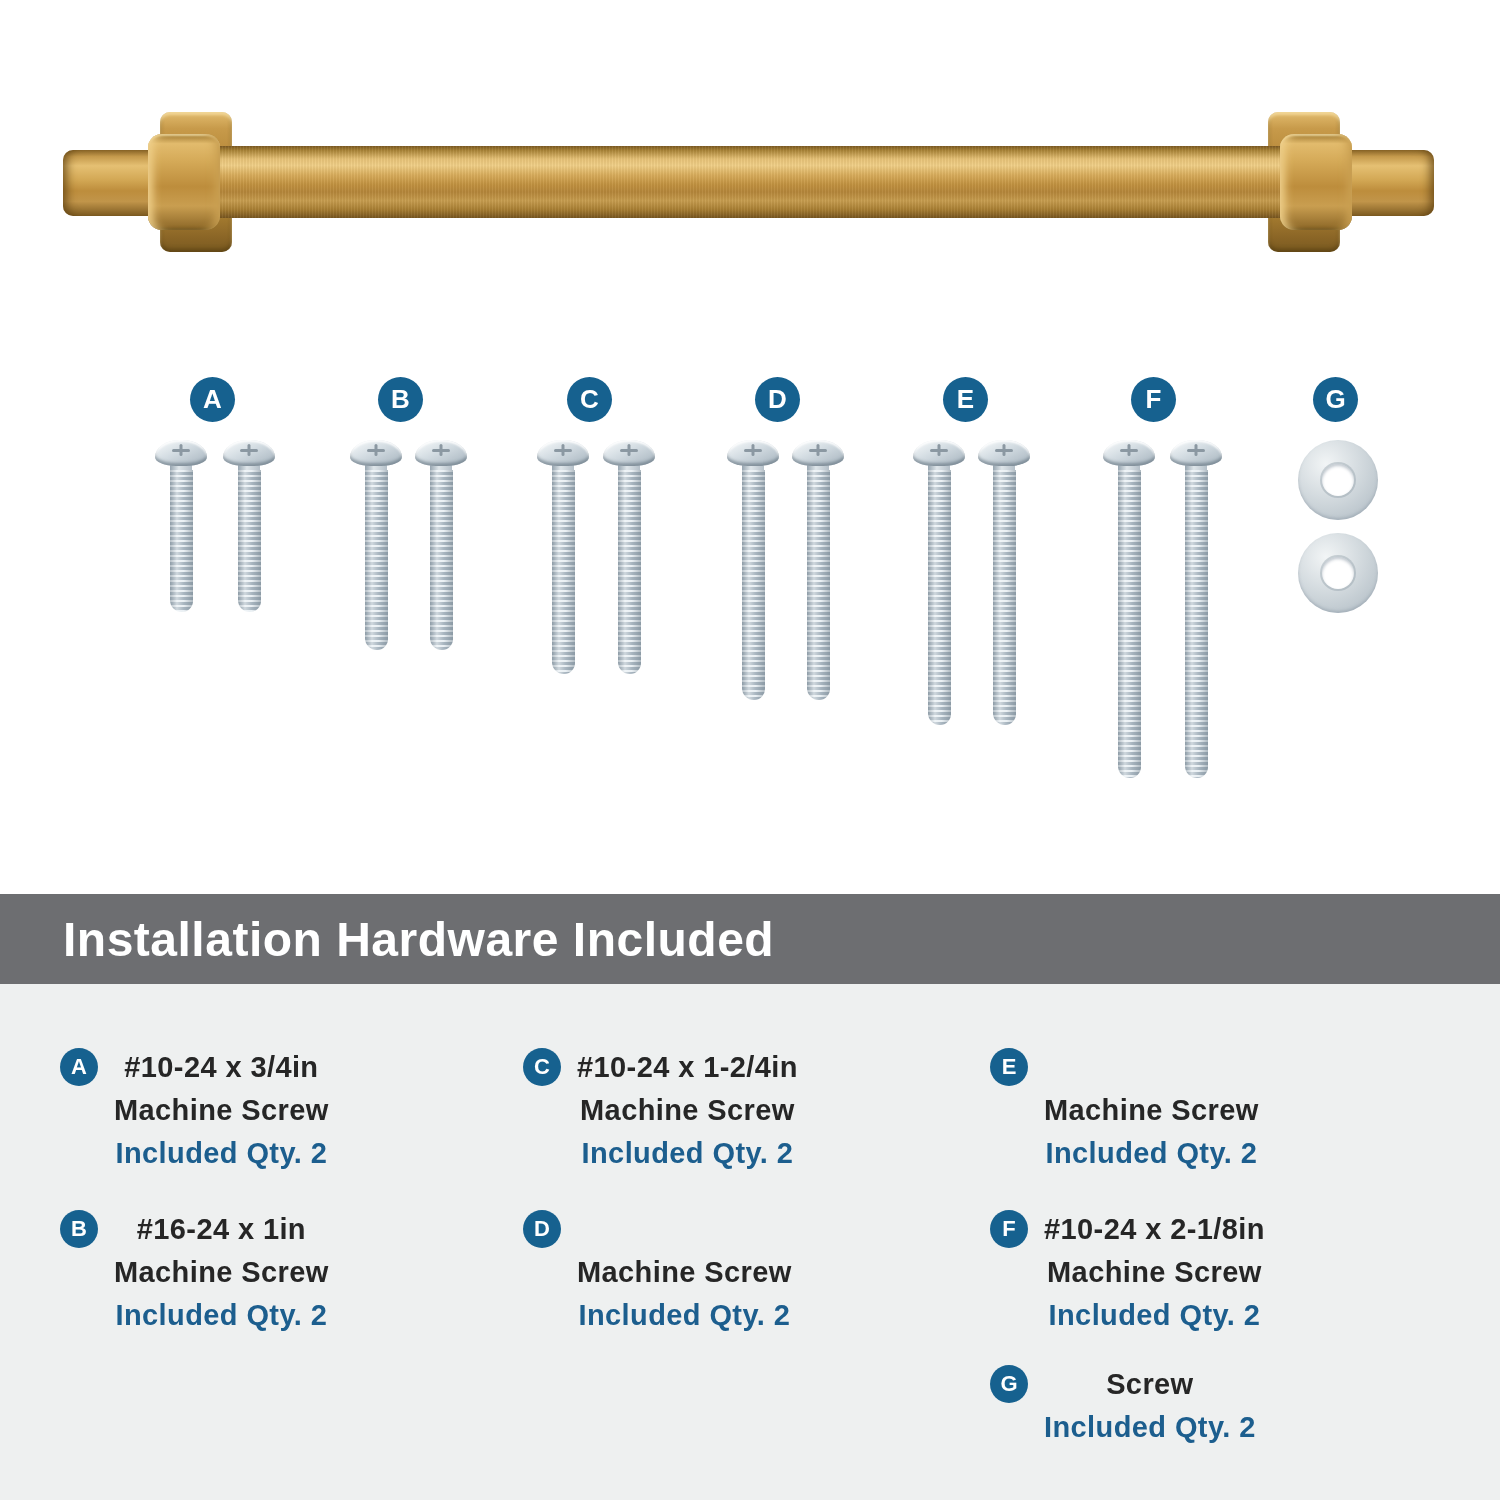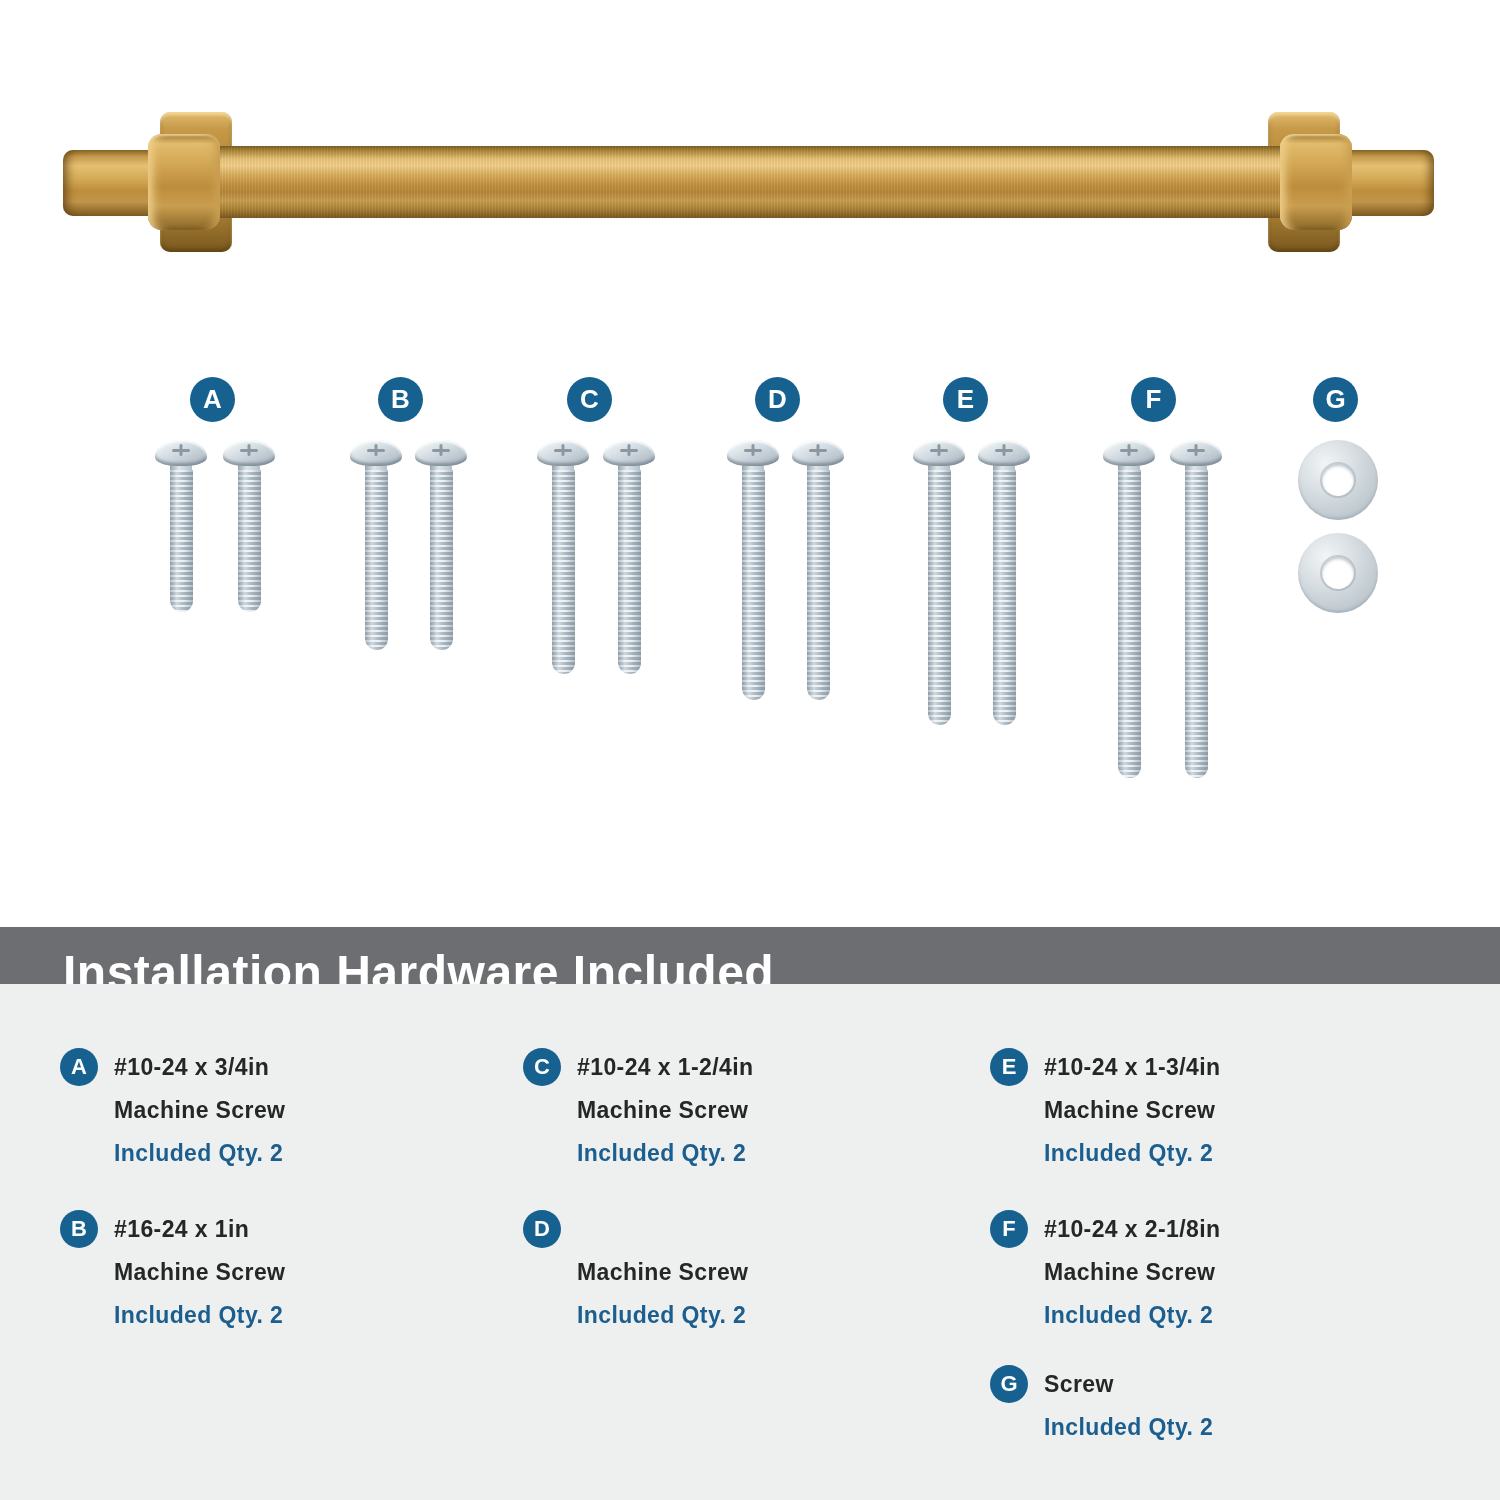--- a/index.html
+++ b/index.html
@@ -56,31 +56,31 @@
                       rgba(244,248,250,.08) 60%, rgba(116,131,142,.5) 100%),
       repeating-linear-gradient(180deg,#e9eff3 0px,#e9eff3 2px,#a2b0bb 2px,#a2b0bb 5px);}
   
   .washer{position:absolute;width:80px;height:80px;border-radius:50%;
     background:radial-gradient(circle at 35% 30%,#f2f5f6,#ccd4d9 55%,#b3bec6 90%);
     box-shadow:inset 0 -2px 3px rgba(120,135,150,.35);}
   .washer::after{content:"";position:absolute;inset:24px;border-radius:50%;background:#fff;
     box-shadow:0 0 0 2px rgba(140,155,165,.4), inset 0 2px 3px rgba(120,135,150,.45);}
 
   
-  .banner{position:absolute;left:0;top:927px;width:1500px;height:90px;
+  .banner{position:absolute;left:0;top:894px;width:1500px;height:90px;
     display:flex;align-items:center;}
   .banner h1{margin:0 0 0 63px;color:#ffffff;font-size:48px;font-weight:bold;letter-spacing:.5px;}
 
   
   .info-bg{position:absolute;left:0;top:984px;width:1500px;height:516px;}
   .item{position:absolute;display:flex;gap:16px;align-items:flex-start;}
   .ibadge{flex:0 0 auto;width:38px;height:38px;border-radius:50%;margin-top:2px;
     display:flex;align-items:center;justify-content:center;
     color:#fff;font-weight:bold;font-size:22px;}
-  .itext{font-size:23px;line-height:43px;letter-spacing:.4px;font-weight:bold;color:#262626;}
+  .itext{font-size:29px;line-height:43px;letter-spacing:.4px;font-weight:bold;color:#262626;text-align:center;}
   .itext .qty{display:block;}
 </style>
 </head>
 <body>
 
 <div class="stage">
 
   <div class="handle">
     <div class="post-plate left"></div>
     <div class="post-plate right"></div>
@@ -206,21 +206,21 @@
       <div class="itext">
         <br>
         <span>Machine Screw</span>
         <span class="qty" style="color:#1c5e8e">Included Qty. 2</span>
       </div>
     </div>
 
     <div class="item" style="left:990px;top:62px">
       <div class="ibadge" style="background:#16618f">E</div>
       <div class="itext">
-        <span>#10-24 x 1-3/4in</span><br>
+        <br>
         <span>Machine Screw</span>
         <span class="qty" style="color:#1c5e8e">Included Qty. 2</span>
       </div>
     </div>
 
     <div class="item" style="left:990px;top:224px">
       <div class="ibadge" style="background:#16618f">F</div>
       <div class="itext">
         <span>#10-24 x 2-1/8in</span><br>
         <span>Machine Screw</span>

